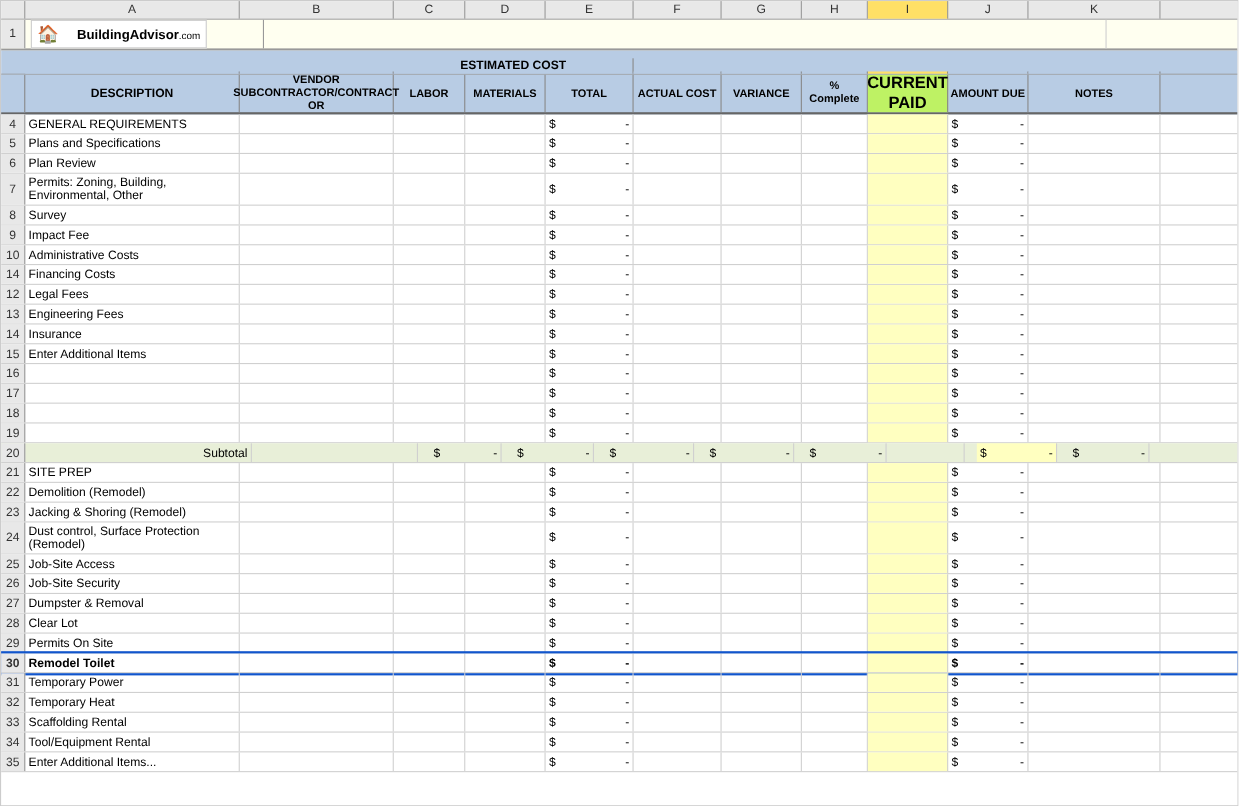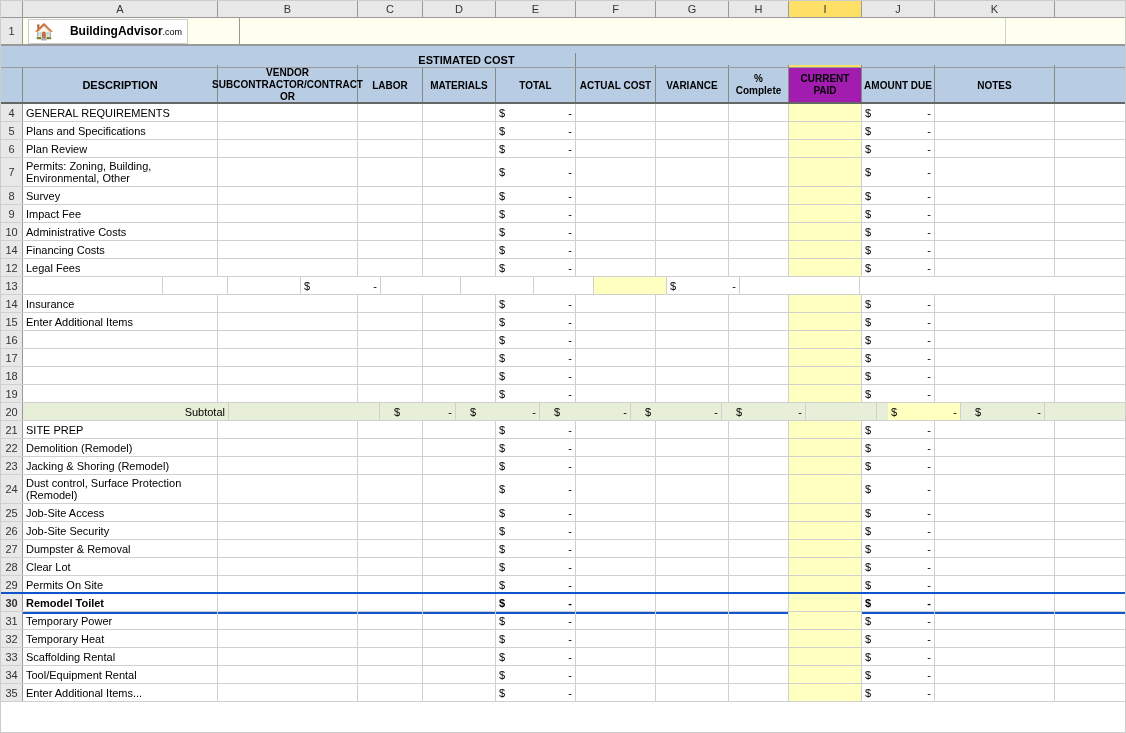--- a/index.html
+++ b/index.html
@@ -223,21 +223,21 @@
   <div class="header-row-3">
     <div style="width:22px; border-right:1px solid #888; flex-shrink:0; background:#b8cce4;"></div>
     <div class="hcell col-a" style="font-size:11px;">DESCRIPTION</div>
     <div class="hcell col-b" style="font-size:10px; white-space:normal; line-height:1.2;">VENDOR SUBCONTRACTOR/CONTRACT OR</div>
     <div class="hcell col-c">LABOR</div>
     <div class="hcell col-d">MATERIALS</div>
     <div class="hcell col-e">TOTAL</div>
     <div class="hcell col-f">ACTUAL COST</div>
     <div class="hcell col-g">VARIANCE</div>
     <div class="hcell col-h" style="white-space:normal; line-height:1.2; font-size:10px;">% Complete</div>
-    <div class="hcell col-i yellow-col" style="background:#a21caf; white-space:normal; line-height:1.2; font-size:10px;">CURRENT PAID</div>
+    <div class="hcell col-i yellow-col" style="background:#bef264; white-space:normal; line-height:1.2; font-size:15px;">CURRENT PAID</div>
     <div class="hcell col-j">AMOUNT DUE</div>
     <div class="hcell col-k">NOTES</div>
   </div>
 
   <div class="sheet-body" id="sheet-body">
   <div class="sheet-row">
         <div class="cell row-num">4</div>
         <div class="cell col-a bold section-title">GENERAL REQUIREMENTS</div>
         <div class="cell col-b "></div>
         <div class="cell col-c "></div>
@@ -411,20 +411,21 @@
         <div class="cell col-h "></div>
         <div class="cell col-i " style="background: rgb(255, 255, 192);"></div>
         <div class="cell col-j ">
           <span class="dollar-sign">$</span>
           <span class="dollar-amount">-</span>
         </div>
         <div class="cell col-k "></div>
       </div>
       <div class="sheet-row">
         <div class="cell row-num">13</div>
+        <div class="cell col-a ">Engineering Fees</div>
         <div class="cell col-b "></div>
         <div class="cell col-c "></div>
         <div class="cell col-d "></div>
         <div class="cell col-e ">
           <span class="dollar-sign">$</span>
           <span class="dollar-amount">-</span>
         </div>
         <div class="cell col-f "></div>
         <div class="cell col-g "></div>
         <div class="cell col-h "></div>

